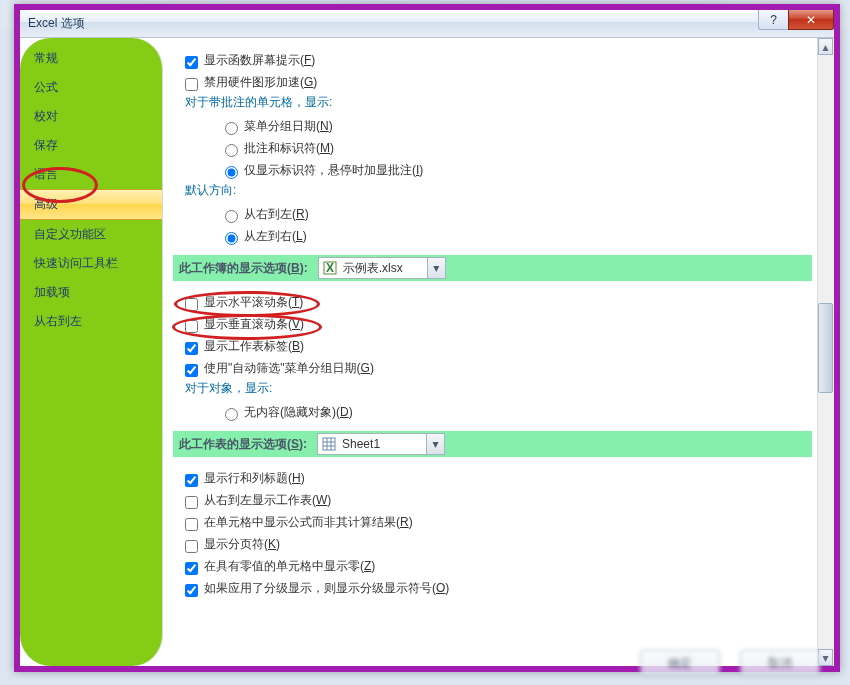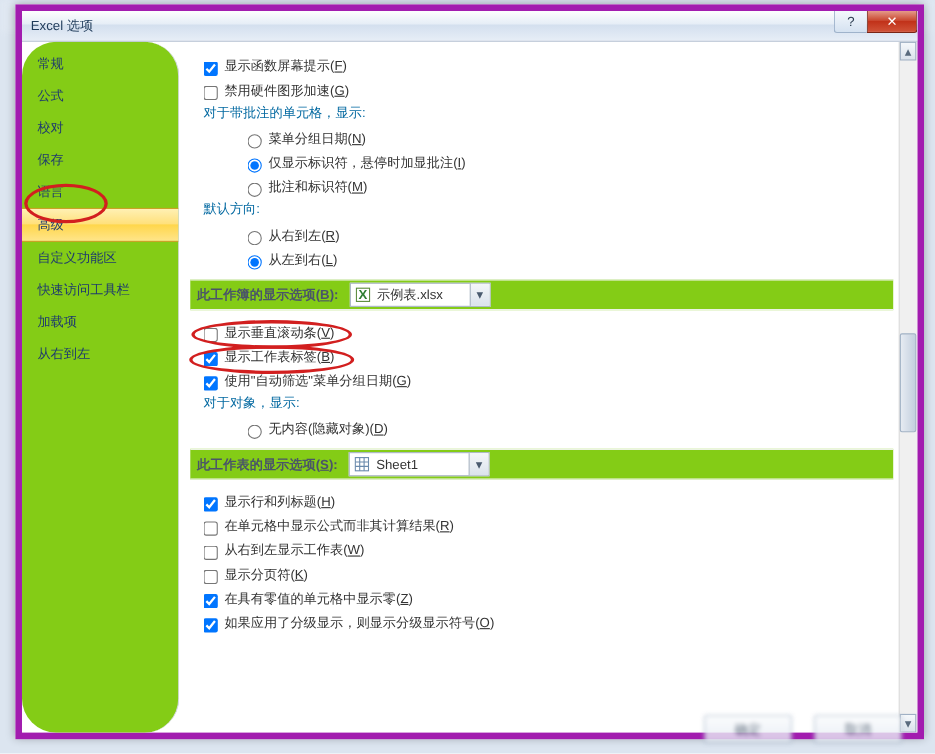--- a/index.html
+++ b/index.html
@@ -17,21 +17,21 @@
   .sidebar .item { padding: 6px 10px 6px 14px; color: #1f3b6e; cursor: default; }
   .sidebar .item.selected { background: linear-gradient(#fff0b3,#ffe07a 48%,#ffd64a 49%,#ffe58a); border: 1px solid #c9a227; border-left:none; border-right:none; margin:0; }
   .content { flex: 1; overflow-y: auto; padding: 10px 6px 10px 10px; position: relative; }
   .row { display: flex; align-items: flex-end; min-height: 22px; padding: 1px 0; }
   .row .chk, .row .rd { width:13px; height:13px; margin-right: 6px; }
   .row label { color: #333; }
   .row label .ul { text-decoration: underline; }
   .indent0 { padding-left: 12px; }
   .indent1 { padding-left: 52px; }
   .subhead { padding-left: 12px; color: #0369a1; margin: 2px 0 3px 0; }
-  .section-bar { background: #84cc16; height: 28px; display: flex; align-items: center; padding-left: 6px; margin: 8px 0 8px 0; border-top:1px solid #f7f8fa; border-bottom:1px solid #f7f8fa;}
+  .section-bar { background: #86efac; height: 28px; display: flex; align-items: center; padding-left: 6px; margin: 8px 0 8px 0; border-top:1px solid #f7f8fa; border-bottom:1px solid #f7f8fa;}
   .section-bar .lbl { font-weight: bold; color: #4a5568; margin-right: 10px; white-space: nowrap;}
   .section-bar .lbl .ul { text-decoration: underline; }
   .combo { display: flex; align-items: center; background: #fff; border: 1px solid #a7b3c1; height: 22px; width: 128px; }
   .combo .icon { width:16px; height:16px; margin: 0 3px; display:flex; align-items:center; justify-content:center;}
   .combo .val { flex:1; padding-left:2px; color:#333; }
   .combo .arrow { width:18px; height:20px; background: linear-gradient(#f4f6f9,#dbe3ec); border-left:1px solid #a7b3c1; display:flex; align-items:center; justify-content:center; color:#4a5a6e;}
   .annot { position:absolute; border:3px solid #d21f1f; border-radius: 50%; pointer-events:none; }
   .scrollbar-track { position:absolute; right:0; top:0; bottom:0; width:17px; background:#f0f0f0; border-left:1px solid #dcdcdc;}
   .scrollbar-thumb { position:absolute; right:1px; width:15px; background: linear-gradient(90deg,#e6ebf2,#c3cfde); border:1px solid #9fb0c4; border-radius:2px;}
   .scrollbar-btn { position:absolute; right:1px; width:15px; height:17px; background: linear-gradient(#f5f8fb,#dbe3ec); border:1px solid #9fb0c4; display:flex; align-items:center; justify-content:center; color:#5a6b7e;}
@@ -80,26 +80,26 @@
           <input type="checkbox" class="chk" style="">
           <label><span>禁用硬件图形加速</span>(<span class="ul">G</span>)</label>
         </div>
 
       <div class="subhead">对于带批注的单元格，显示:</div>
       <div class="row indent1">
           <input type="radio" name="cmt" class="rd" style="">
           <label><span>菜单分组日期</span>(<span class="ul">N</span>)</label>
         </div>
       <div class="row indent1">
+          <input type="radio" name="cmt" class="rd" style="">
+          <label><span>批注和标识符</span>(<span class="ul">M</span>)</label>
+        </div>
+      <div class="row indent1">
           <input type="radio" name="cmt" class="rd" checked="" style="">
           <label><span>仅显示标识符，悬停时加显批注</span>(<span class="ul">I</span>)</label>
-        </div>
-      <div class="row indent1">
-          <input type="radio" name="cmt" class="rd" style="">
-          <label><span>批注和标识符</span>(<span class="ul">M</span>)</label>
         </div>
 
       <div class="subhead">默认方向:</div>
       <div class="row indent1">
           <input type="radio" name="dir" class="rd" style="">
           <label><span>从右到左</span>(<span class="ul">R</span>)</label>
         </div>
       <div class="row indent1">
           <input type="radio" name="dir" class="rd" checked="" style="">
           <label><span>从左到右</span>(<span class="ul">L</span>)</label>
@@ -112,20 +112,24 @@
               <svg width="14" height="14">
                 <rect x="1" y="1" width="12" height="12" fill="#fff" stroke="#5a8a3a"></rect>
                 <text x="3" y="11" font-size="10" fill="#2e7d32" font-weight="bold">X</text>
               </svg>
             </span>
           <span class="val">示例表.xlsx</span>
           <span class="arrow">▾</span>
         </div>
       </div>
 
+      <div class="row indent0">
+          <input type="checkbox" class="chk" style="">
+          <label><span>显示水平滚动条</span>(<span class="ul">T</span>)</label>
+        </div>
       <div class="row indent0">
           <input type="checkbox" class="chk" style="">
           <label><span>显示垂直滚动条</span>(<span class="ul">V</span>)</label>
         </div>
       <div class="row indent0">
           <input type="checkbox" class="chk" checked="" style="">
           <label><span>显示工作表标签</span>(<span class="ul">B</span>)</label>
         </div>
       <div class="row indent0">
           <input type="checkbox" class="chk" checked="" style="">
@@ -154,25 +158,25 @@
           <span class="arrow">▾</span>
         </div>
       </div>
 
       <div class="row indent0">
           <input type="checkbox" class="chk" checked="" style="">
           <label><span>显示行和列标题</span>(<span class="ul">H</span>)</label>
         </div>
       <div class="row indent0">
           <input type="checkbox" class="chk" style="">
+          <label><span>从右到左显示工作表</span>(<span class="ul">W</span>)</label>
+        </div>
+      <div class="row indent0">
+          <input type="checkbox" class="chk" style="">
           <label><span>在单元格中显示公式而非其计算结果</span>(<span class="ul">R</span>)</label>
-        </div>
-      <div class="row indent0">
-          <input type="checkbox" class="chk" style="">
-          <label><span>从右到左显示工作表</span>(<span class="ul">W</span>)</label>
         </div>
       <div class="row indent0">
           <input type="checkbox" class="chk" style="">
           <label><span>显示分页符</span>(<span class="ul">K</span>)</label>
         </div>
       <div class="row indent0">
           <input type="checkbox" class="chk" checked="" style="">
           <label><span>在具有零值的单元格中显示零</span>(<span class="ul">Z</span>)</label>
         </div>
       <div class="row indent0">

